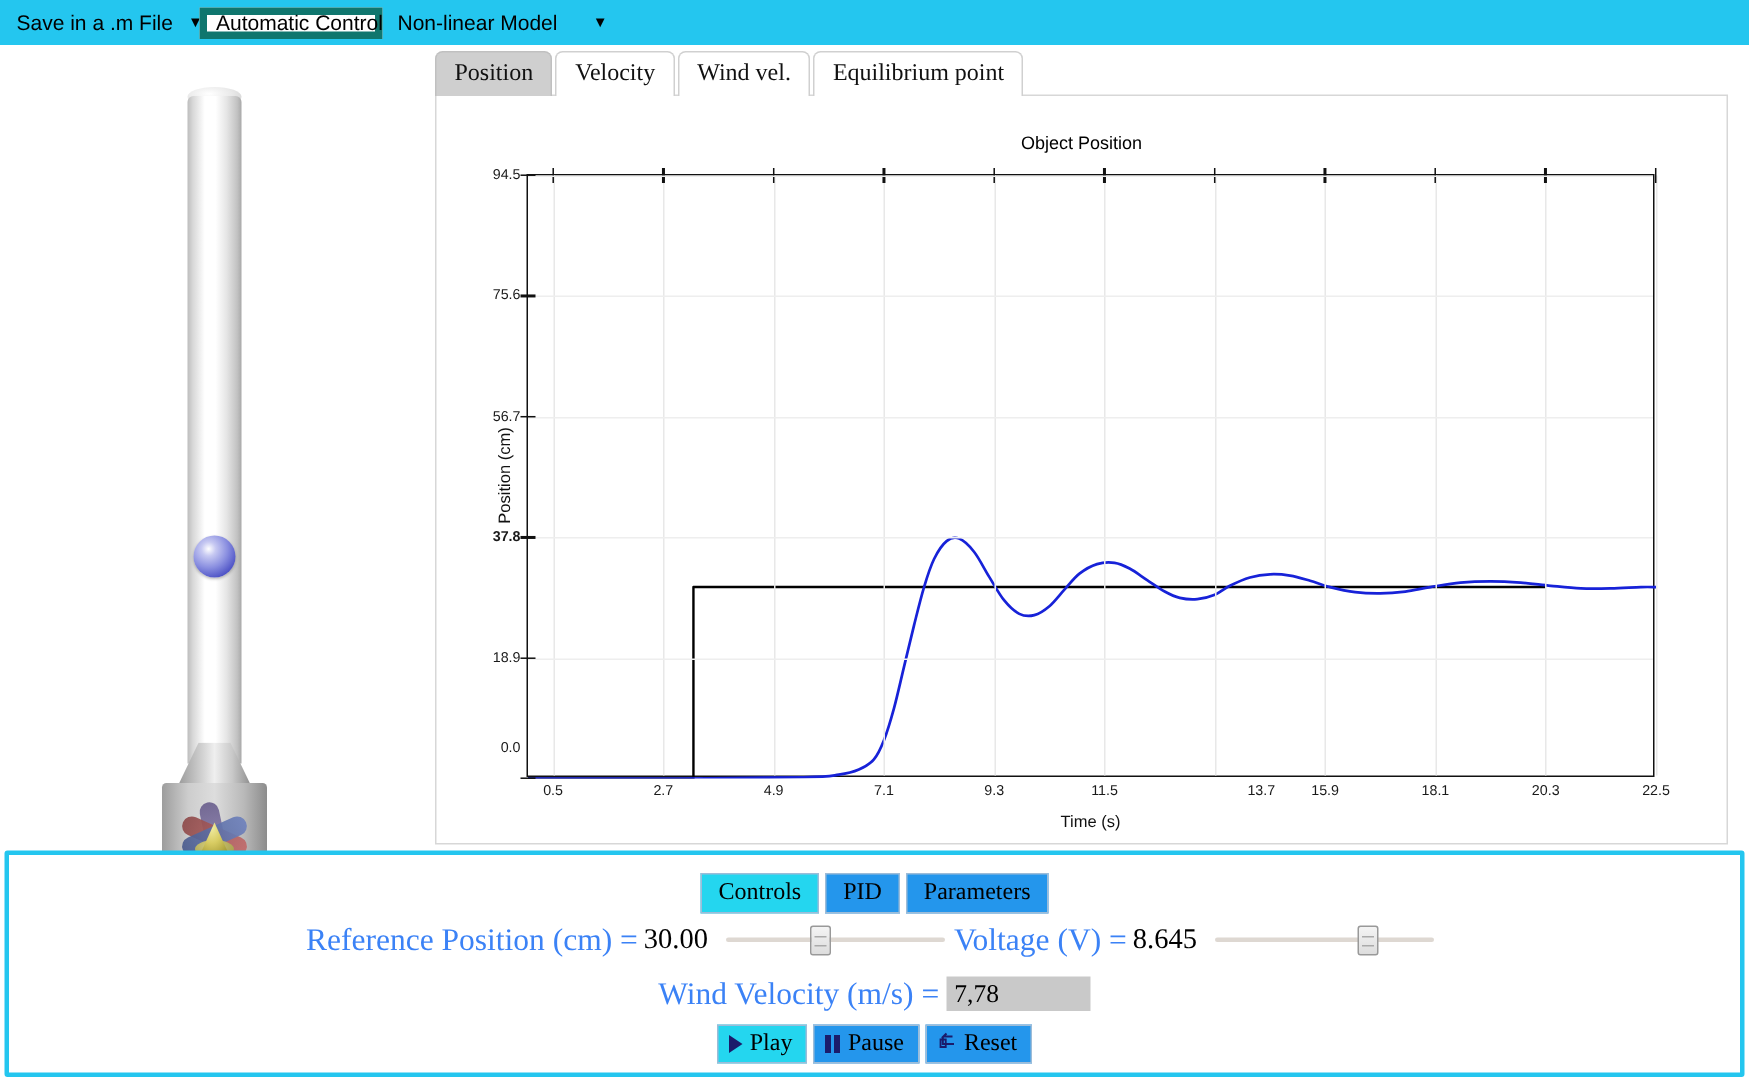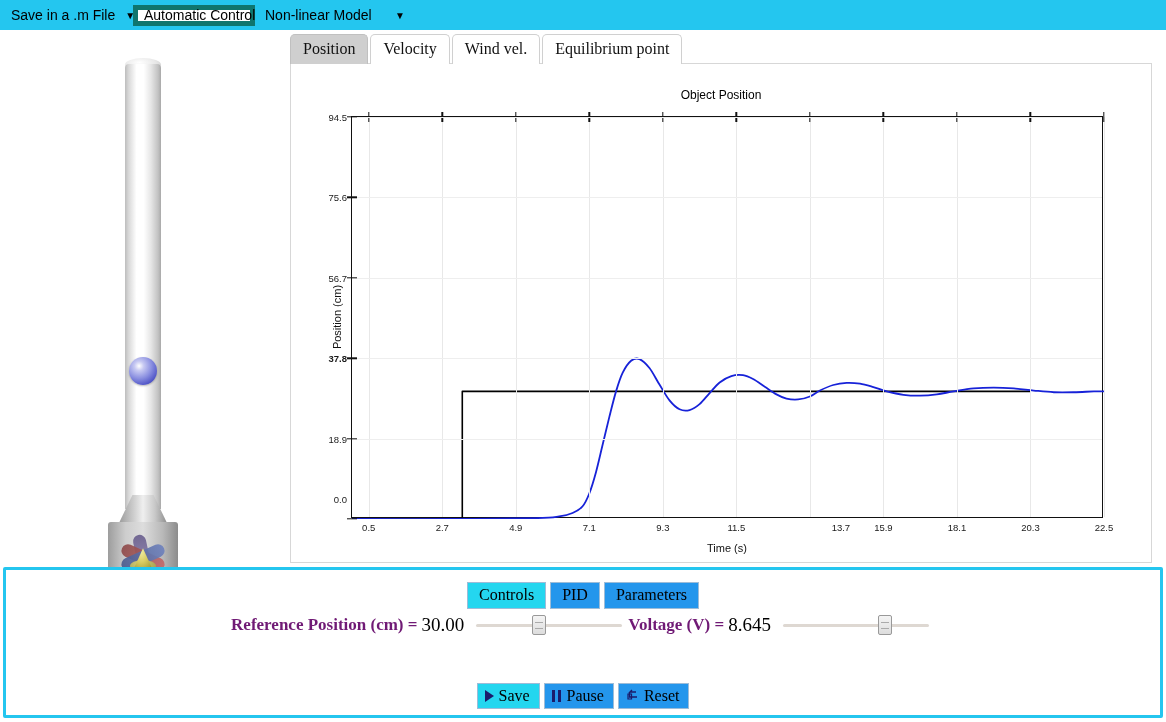--- a/index.html
+++ b/index.html
@@ -190,21 +190,21 @@
     cursor: pointer; line-height: 18px; white-space: nowrap;
   }
   .ctl-tab.active { background: #24d6ef; }
 
   .row-sliders {
     position: absolute; left: 0; top: 44px; width: 100%;
     display: flex; align-items: center; justify-content: center;
   }
   .lbl {
     font-family: "Liberation Serif", serif;
-    font-size: 17px; color: #701a75; white-space: nowrap; font-weight: bold;
+    font-size: 21px; color: #3b82f6; white-space: nowrap;
   }
   .val {
     font-family: "Liberation Serif", serif;
     font-size: 19px; color: #000; margin: 0 6px 0 4px; white-space: nowrap;
   }
   .slider {
     position: relative; width: 146px; height: 22px; margin: 0 6px;
     cursor: pointer;
   }
   .slider .track {
@@ -381,25 +381,29 @@
         <div class="thumb" id="thumb-ref" style="left: calc(43% - 7px);"></div>
       </div>
       <span class="lbl">Voltage (V) =</span>
       <span class="val">8.645</span>
       <div class="slider">
         <div class="track"></div>
         <div class="thumb" id="thumb-volt" style="left: calc(70% - 7px);"></div>
       </div>
     </div>
 
+    <div class="row-wind">
+      <span class="lbl">Wind Velocity (m/s) =</span>
+      <input class="wind-input" type="text" value="7,78" style="">
+    </div>
 
     <div class="row-buttons" id="playback-buttons">
         <div class="pbtn active">
           <span class="ico ico-play"></span>
-          <span>Save</span>
+          <span>Play</span>
         </div>
         <div class="pbtn">
           <span class="ico ico-pause">
             <i></i>
             <i></i>
           </span>
           <span>Pause</span>
         </div>
         <div class="pbtn">
           <span class="ico"><svg width="13" height="13" viewBox="0 0 13 13">

